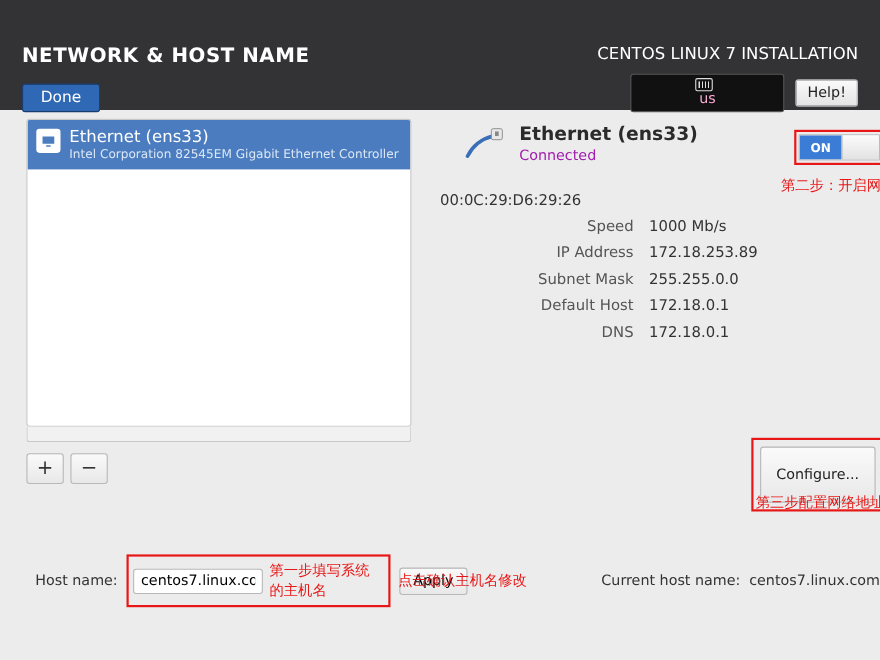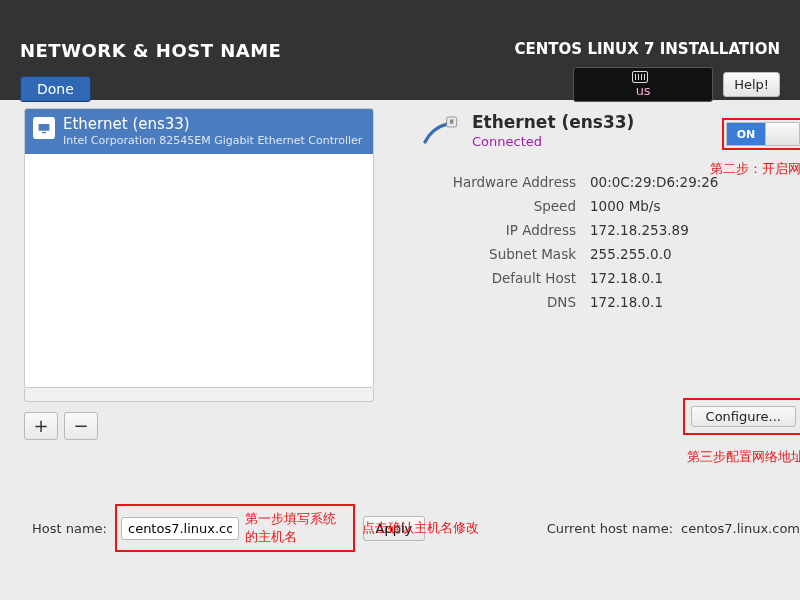--- a/index.html
+++ b/index.html
@@ -2,21 +2,21 @@
 <html><head>
 <meta charset="utf-8">
 <style>
 * { box-sizing: border-box; margin: 0; padding: 0; font-family: "DejaVu Sans", "Liberation Sans", sans-serif; }
 body { width: 800px; height: 600px; background: #ececec; overflow: hidden; position: relative; }
 
 .topbar { background: #333336; height: 100px; padding: 10px 20px 0 20px; color: #fff; }
 .topbar-upper-gap { height: 30px; }
 .topbar-row { display: flex; justify-content: space-between; align-items: flex-start; }
 .topbar-title { font-size: 18px; font-weight: 600; letter-spacing: 0.5px; }
-.topbar-right-title { font-size: 15px; font-weight: 700; white-space: nowrap; }
+.topbar-right-title { font-size: 15px; font-weight: 400; white-space: nowrap; }
 .topbar-lower { display: flex; justify-content: space-between; align-items: flex-end; margin-top: 6px; }
 .done-btn { background: #2f68b4; border: 1px solid #1b3d6e; border-radius: 3px; color: #fff; padding: 4px 16px; font-size: 14px; cursor: pointer; }
 .kb-help { display: flex; gap: 10px; align-items: center; }
 .kb-indicator { display: flex; align-items: center; background: #111; border: 1px solid #555; border-radius: 3px; padding: 3px 8px; color: #f9a8d4; font-size: 13px; min-width: 140px; flex-direction: column; }
 .kb-indicator .kb-icon { width: 16px; height: 12px; border: 1px solid #ddd; border-radius: 2px; margin-right: 6px; position: relative; }
 .kb-indicator .kb-icon::after { content: ""; position: absolute; inset: 2px; background: repeating-linear-gradient(90deg,#ddd 0 1px,transparent 1px 3px); }
 .help-btn { background: linear-gradient(#fafafa,#e4e4e4); border: 1px solid #bbb; border-radius: 3px; padding: 4px 10px; font-size: 13px; cursor: pointer; color: #222; }
 
 .content { position: relative; padding: 14px 20px 0 20px; height: 500px; }
 
@@ -42,21 +42,21 @@
 .toggle-knob { width: 34px; background: linear-gradient(#fbfbfb,#e2e2e2); border-left: 1px solid #bcbcbc; }
 .annot { color: #e81717; font-size: 13px; font-weight: 500; position: absolute; }
 .annot-step2 { right: -14px; top: 52px; white-space: nowrap; }
 
 .details { margin-top: 22px; font-size: 13.5px; color: #333; }
 .details-row { display: flex; margin-bottom: 8px; }
 .details-label { width: 190px; text-align: right; color: #555; padding-right: 14px; }
 .details-value { color: #333; }
 
 .configure-wrap { position: absolute; right: -4px; top: 290px; border: 2px solid #e81717; padding: 6px; }
-.configure-btn { background: linear-gradient(#fafafa,#e8e8e8); border: 1px solid #b8b8b8; border-radius: 3px; padding: 2px 14px; font-size: 13px; cursor: pointer; color: #222; }
+.configure-btn { background: linear-gradient(#fafafa,#e8e8e8); border: 1px solid #b8b8b8; border-radius: 3px; padding: 17px 14px; font-size: 13px; cursor: pointer; color: #222; }
 .annot-step3 { right: -4px; top: 340px; white-space: nowrap; }
 
 .hostname-row { position: absolute; left: 32px; bottom: 48px; right: 0; display: flex; align-items: center; font-size: 13px; color: #333; gap: 8px; }
 .hn-label { white-space: nowrap; }
 .hn-input-wrap { border: 2px solid #e81717; padding: 4px 6px 4px 4px; display: flex; align-items: center; gap: 6px; }
 .hn-input { border: 1px solid #b8b8b8; border-radius: 3px; padding: 3px 6px; font-size: 13px; width: 118px; background: #fff; }
 .hn-apply-wrap { position: relative; }
 .hn-apply { background: linear-gradient(#fafafa,#e8e8e8); border: 1px solid #b8b8b8; border-radius: 3px; padding: 4px 12px; font-size: 13px; cursor: pointer; }
 .annot-inline { color: #e81717; font-size: 13px; font-weight: 500; }
 .hn-current-label { margin-left: 4px; white-space: nowrap; }
@@ -126,21 +126,20 @@
     <div class="toggle-wrap">
       <div class="toggle">
         <div class="toggle-on">ON</div>
         <div class="toggle-knob"></div>
       </div>
     </div>
     <div class="annot annot-step2">第二步：开启网卡</div>
 
     <div class="details">
       <div class="details-row">
-        <div class="details-label">Hardware Address</div>
         <div class="details-value">00:0C:29:D6:29:26</div>
       </div>
       <div class="details-row">
         <div class="details-label">Speed</div>
         <div class="details-value">1000 Mb/s</div>
       </div>
       <div class="details-row">
         <div class="details-label">IP Address</div>
         <div class="details-value">172.18.253.89</div>
       </div>

